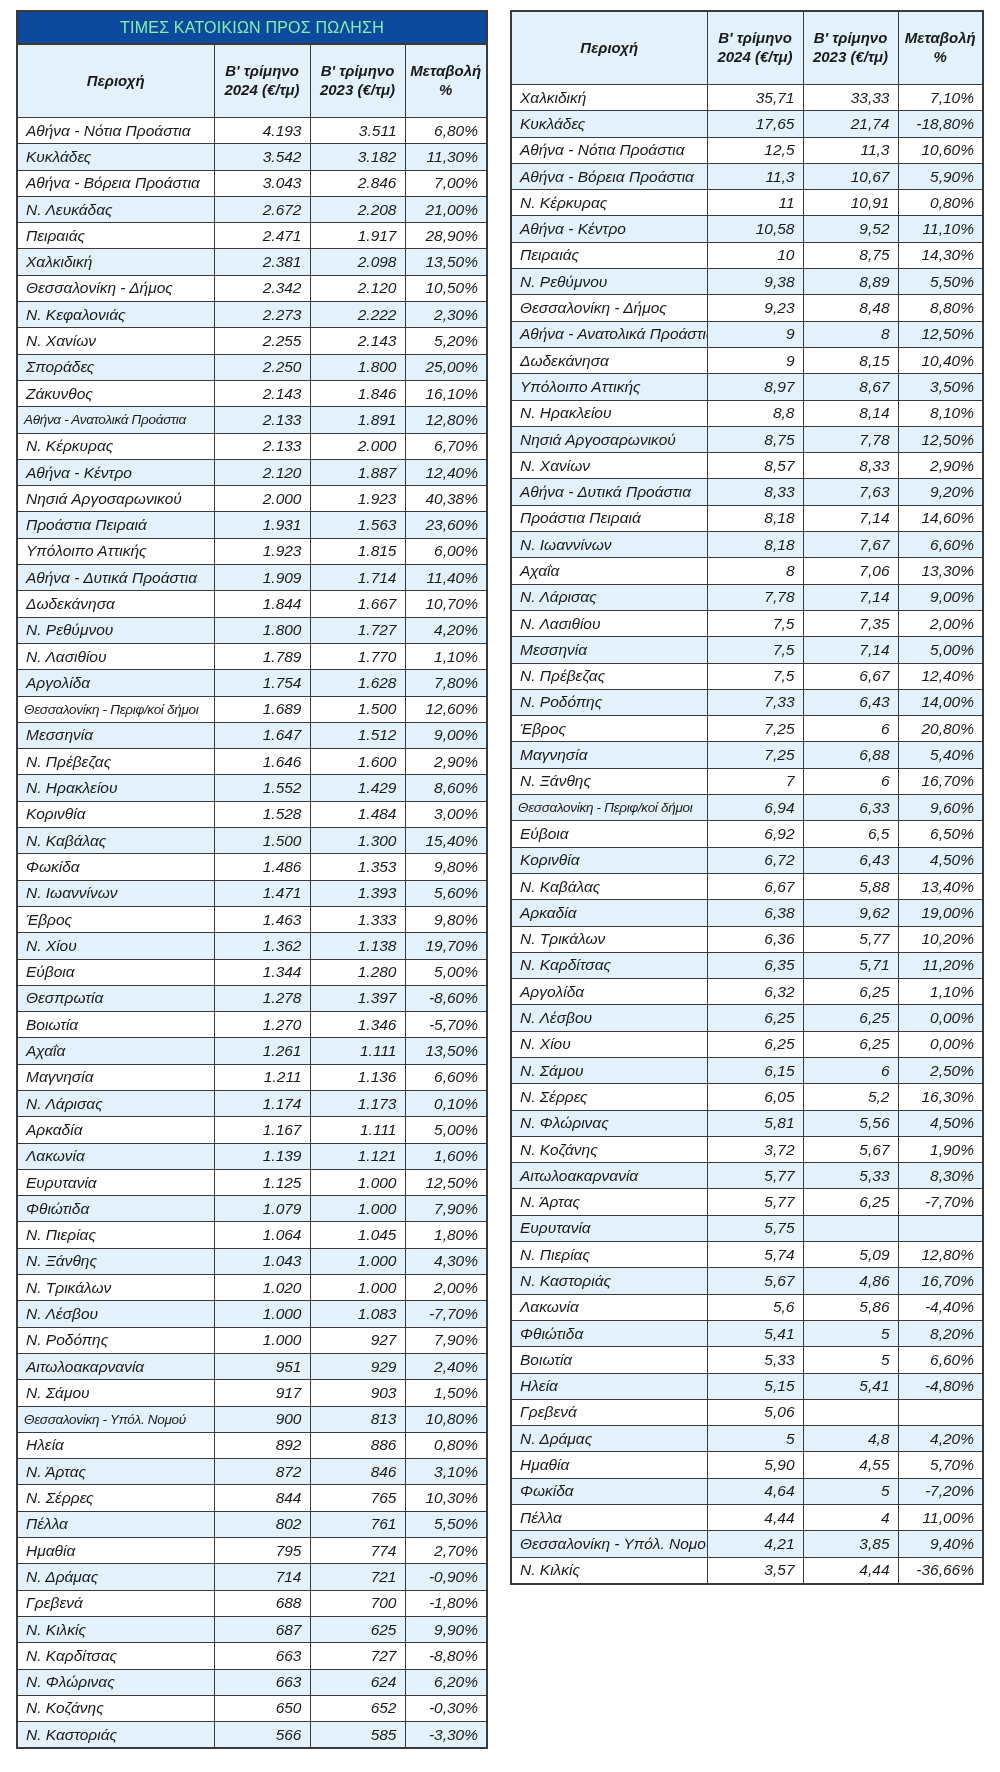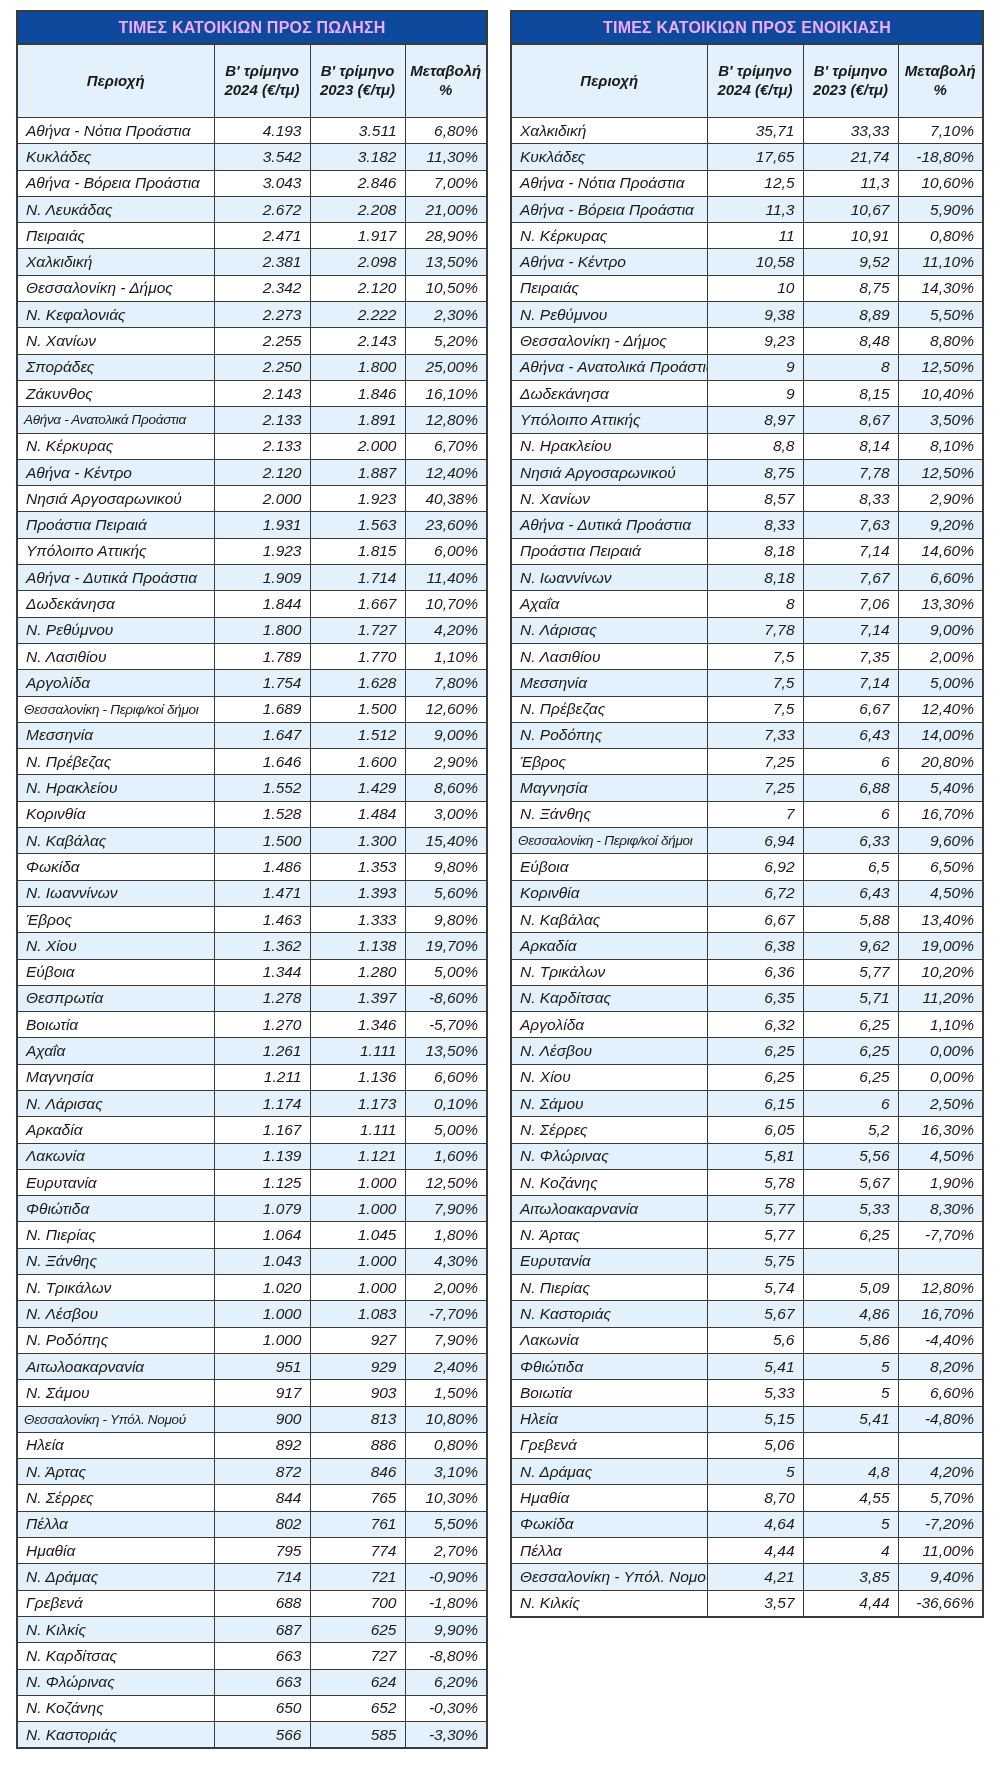--- a/index.html
+++ b/index.html
@@ -1,20 +1,20 @@
 <!DOCTYPE html>
 <html><head>
 <meta charset="utf-8">
 <style>
   html, body { margin: 0; padding: 0; background: #ffffff; }
   body { width: 1000px; height: 1772px; position: relative; font-family: "Liberation Sans", sans-serif; color: #1a1a1a; }
   .panel { position: absolute; top: 10px; border: 2px solid #3a3a3a; box-sizing: border-box; }
   #panel-sale { left: 16px; width: 472px; }
   #panel-rent { left: 510px; width: 474px; }
-  .title-bar { background: #0d4a9e; color: #f0abfc; font-weight: bold; text-align: center; font-size: 16px; height: 31px; line-height: 31px; border-bottom: 2px solid #3a3a3a; letter-spacing: 0.2px; }
+  .title-bar { background: #0d4a9e; color: #86efac; font-weight: normal; text-align: center; font-size: 16px; height: 31px; line-height: 31px; border-bottom: 2px solid #3a3a3a; letter-spacing: 0.2px; }
   table { border-collapse: collapse; width: 100%; table-layout: fixed; font-style: italic; }
   th, td { border: 1.5px solid #3a3a3a; }
   tr:first-child th { border-top: none; }
   th:first-child, td:first-child { border-left: none; }
   th:last-child, td:last-child { border-right: none; }
   tr:last-child td { border-bottom: none; }
   th { background: #e2f1fb; font-weight: bold; font-size: 15px; height: 72px; text-align: center; line-height: 1.25; padding: 0 2px; }
   td { font-size: 15.5px; height: 25.3px; padding: 0 8px; white-space: nowrap; overflow: hidden; }
   td.num { text-align: right; padding-right: 8px; }
   tr.alt td { background: #e2f1fb; }
@@ -417,21 +417,20 @@
           <td>Ν. Καστοριάς</td>
           <td class="num">566</td>
           <td class="num">585</td>
           <td class="num">-3,30%</td>
         </tr>
       </tbody>
   </table>
 </div>
 
 <div class="panel" id="panel-rent">
-  <div class="title-bar">ΤΙΜΕΣ ΚΑΤΟΙΚΙΩΝ ΠΡΟΣ ΕΝΟΙΚΙΑΣΗ</div>
   <table>
     <colgroup>
         <col class="c1">
         <col class="c2">
         <col class="c3">
         <col class="c4">
       </colgroup>
     <thead>
       <tr>
         <th>Περιοχή</th>
@@ -676,21 +675,21 @@
           <td class="num">16,30%</td>
         </tr>
         <tr class="alt">
           <td>Ν. Φλώρινας</td>
           <td class="num">5,81</td>
           <td class="num">5,56</td>
           <td class="num">4,50%</td>
         </tr>
         <tr>
           <td>Ν. Κοζάνης</td>
-          <td class="num">5,78</td>
+          <td class="num">3,72</td>
           <td class="num">5,67</td>
           <td class="num">1,90%</td>
         </tr>
         <tr class="alt">
           <td>Αιτωλοακαρνανία</td>
           <td class="num">5,77</td>
           <td class="num">5,33</td>
           <td class="num">8,30%</td>
         </tr>
         <tr>
@@ -748,21 +747,21 @@
           <td class="num"></td>
         </tr>
         <tr class="alt">
           <td>Ν. Δράμας</td>
           <td class="num">5</td>
           <td class="num">4,8</td>
           <td class="num">4,20%</td>
         </tr>
         <tr>
           <td>Ημαθία</td>
-          <td class="num">8,70</td>
+          <td class="num">5,90</td>
           <td class="num">4,55</td>
           <td class="num">5,70%</td>
         </tr>
         <tr class="alt">
           <td>Φωκίδα</td>
           <td class="num">4,64</td>
           <td class="num">5</td>
           <td class="num">-7,20%</td>
         </tr>
         <tr>

